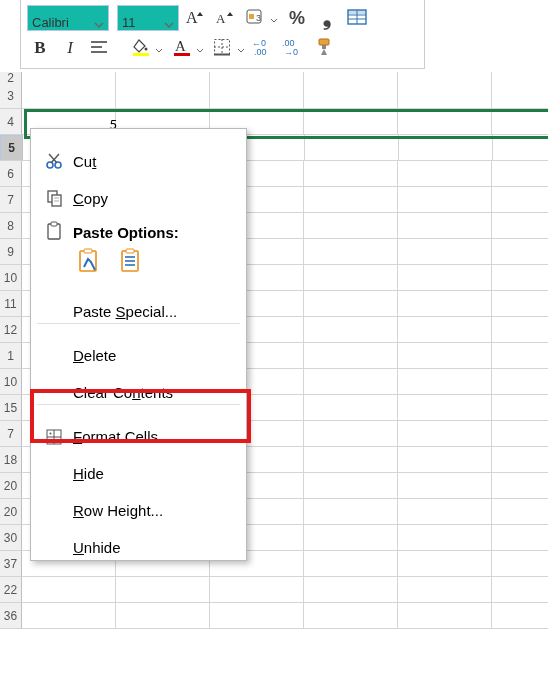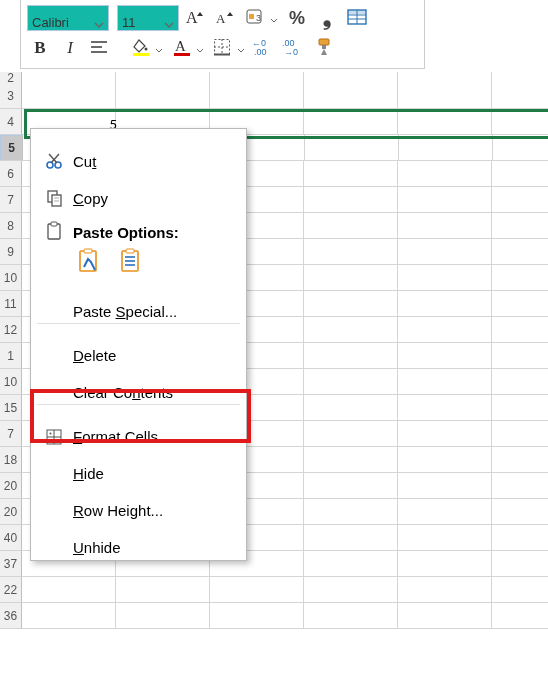--- a/index.html
+++ b/index.html
@@ -349,21 +349,21 @@
         <div class="row">
           <div class="hdr">20</div>
           <div class="cell"></div>
           <div class="cell"></div>
           <div class="cell"></div>
           <div class="cell"></div>
           <div class="cell"></div>
           <div class="cell"></div>
         </div>
         <div class="row">
-          <div class="hdr">40</div>
+          <div class="hdr">30</div>
           <div class="cell"></div>
           <div class="cell"></div>
           <div class="cell"></div>
           <div class="cell"></div>
           <div class="cell"></div>
           <div class="cell"></div>
         </div>
         <div class="row">
           <div class="hdr">37</div>
           <div class="cell"></div>

